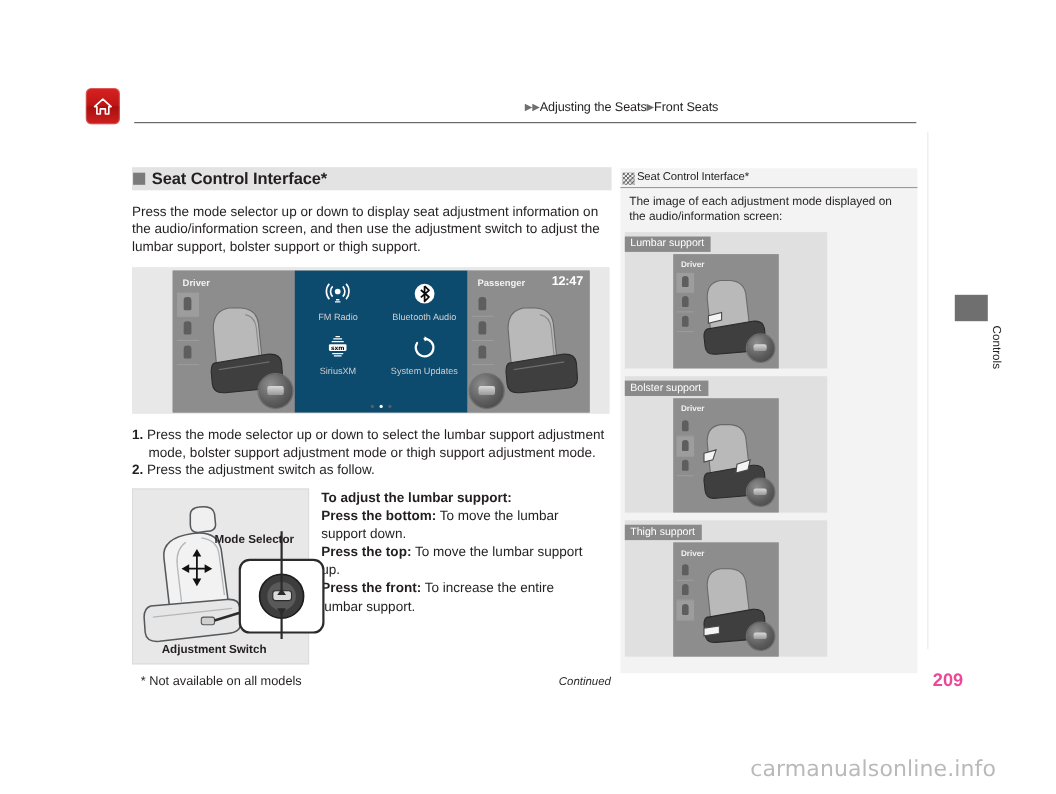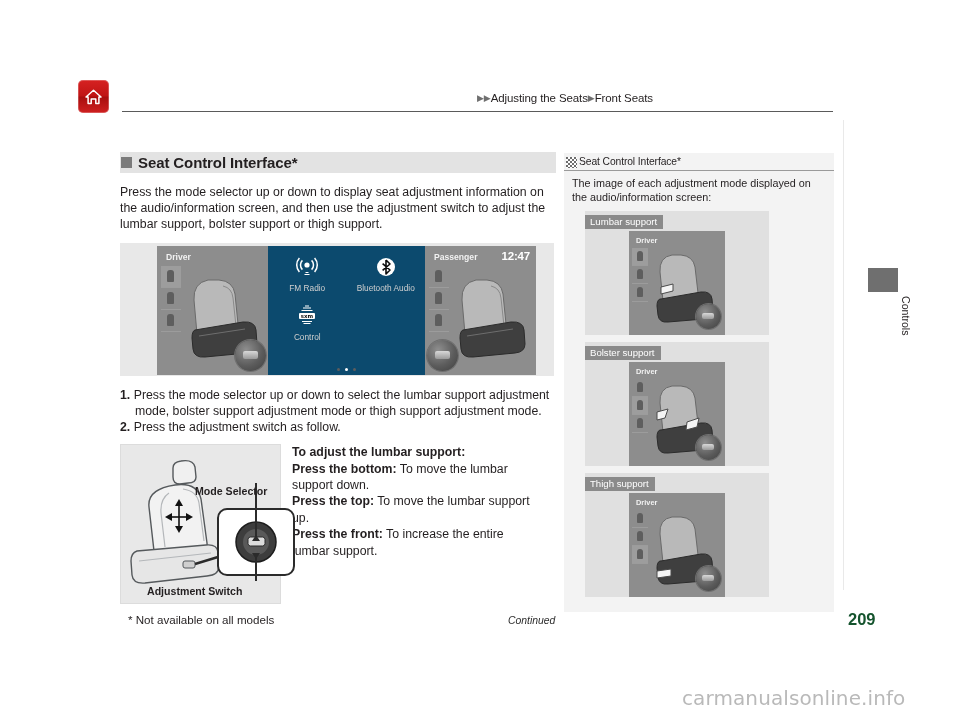--- a/index.html
+++ b/index.html
@@ -261,21 +261,21 @@
     left: 508px; top: 615px;
     font-size: 10.4px;
     font-style: italic;
     color: #2b2b2b;
   }
   #page-number {
     position: absolute;
     left: 848px; top: 610px;
     font-size: 16.5px;
     font-weight: bold;
-    color: #14532d;
+    color: #ec4899;
   }
 
   
   #sidebar {
     position: absolute;
     left: 564px; top: 153px;
     width: 270px;
     height: 459px;
     background: #f3f3f3;
   }
@@ -306,21 +306,21 @@
     height: 0;
     border-top: 1px solid #9a9a9a;
   }
   #sb-desc {
     font-size: 10.8px;
     line-height: 14px;
     color: #231f20;
     padding: 5px 14px 0 8px;
   }
   .sb-panel {
-    margin: 7px 0 0 21px;
+    margin: 7px 0 0 4px;
     width: 184px;
     background: #e0e0e0;
     position: relative;
   }
   .sb-panel .cap {
     display: inline-block;
     background: #8a8a8a;
     color: #ffffff;
     font-size: 9.6px;
     padding: 1px 6px 2px 5px;
@@ -458,23 +458,32 @@
 
           <div class="app">
             <div class="glyph">
               <svg width="26" height="22" viewBox="0 0 26 22">
                 <path d="M9 3 h8 M7.5 5.5 h11 M11 1 h4" stroke="#fff" stroke-width="1.1"></path>
                 <rect x="5" y="8" width="16" height="6" rx="1" fill="#ffffff"></rect>
                 <text x="13" y="13" font-size="5.4" font-family="DejaVu Sans, sans-serif" font-weight="bold" fill="#0b0b0b" text-anchor="middle">sxm</text>
                 <path d="M8 16.5 h10 M9.5 18.5 h7" stroke="#fff" stroke-width="1.1"></path>
               </svg>
             </div>
-            <span>Control</span>
+            <span>SiriusXM</span>
           </div>
 
+          <div class="app">
+            <div class="glyph">
+              <svg width="22" height="22" viewBox="0 0 22 22">
+                <path d="M11 3 a8 8 0 1 1 -6.8 3.8" fill="none" stroke="#ffffff" stroke-width="2" stroke-linecap="round"></path>
+                <path d="M11 0.6 L11 5.4 L14.4 3 Z" fill="#ffffff"></path>
+              </svg>
+            </div>
+            <span>System Updates</span>
+          </div>
 
         </div>
         <div class="dots">
           <i></i>
           <i class="on"></i>
           <i></i>
         </div>
       </div>
 
       <div class="seat-pane">

